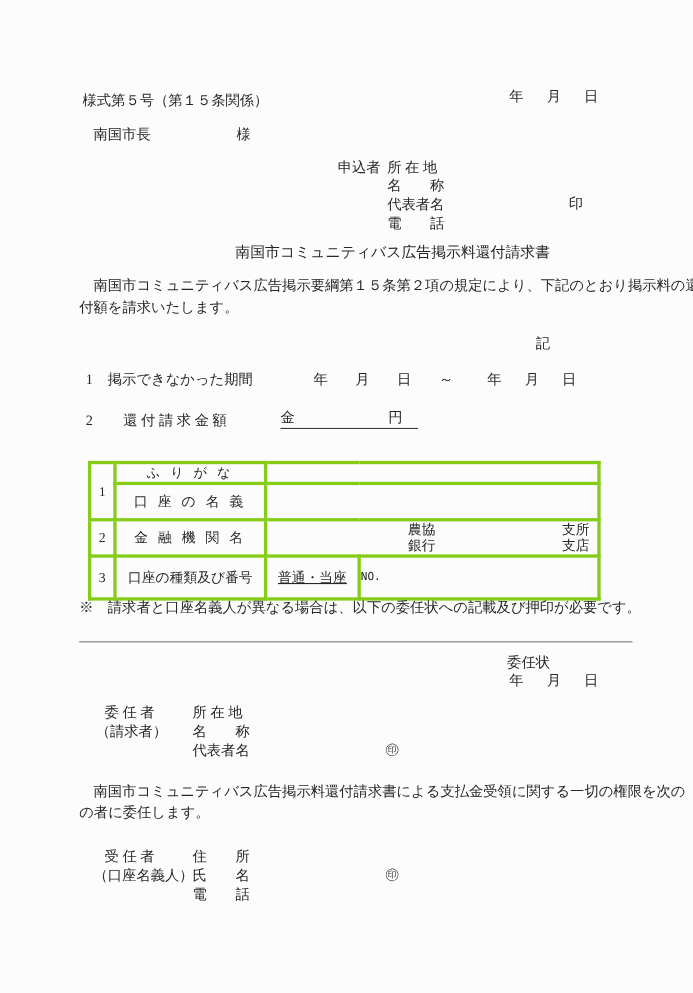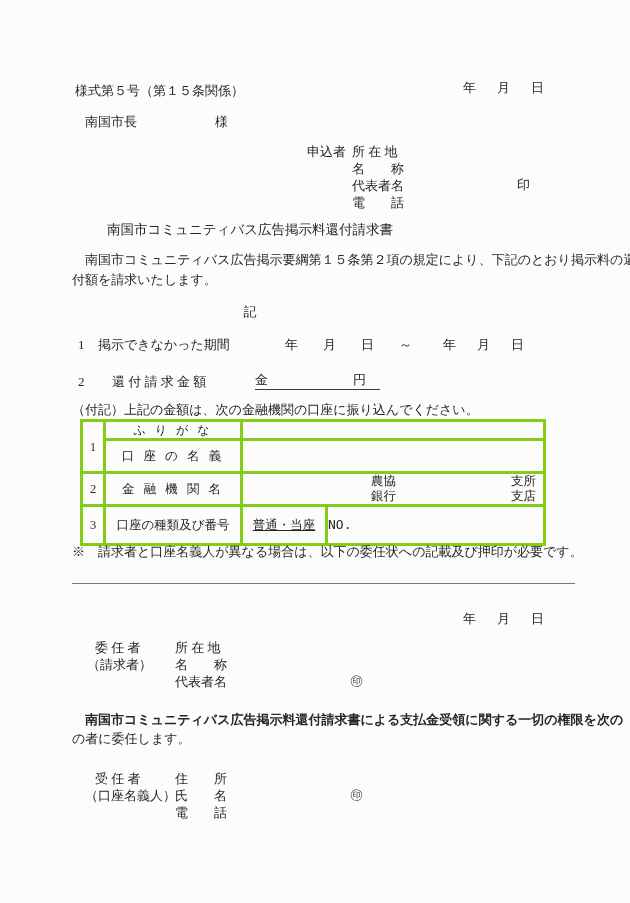--- a/index.html
+++ b/index.html
@@ -4,21 +4,21 @@
 <style>
   * { margin:0; padding:0; box-sizing:border-box; }
   html,body { width:630px; height:903px; background:#fbfbfb; }
   .page {
     position:relative; width:630px; height:903px;
     background:#fcfcfc; color:#262626;
     font-family:"Liberation Serif","DejaVu Serif",serif;
     font-size:13px; line-height:1.35; overflow:hidden;
   }
   .abs { position:absolute; white-space:pre; }
-  .center { position:absolute; left:0; width:500px; text-align:center; white-space:pre; }
+  .center { position:absolute; left:0; width:500px; text-align:right; white-space:pre; }
   .sp4 { letter-spacing:4px; }
   .sp6 { letter-spacing:6px; }
   .amount {
     position:absolute; display:inline-flex; justify-content:space-between;
     width:125px; border-bottom:1px solid #3a3a3a; white-space:pre;
   }
   .amount .suffix { margin-right:14px; }
   .sep { position:absolute; border-top:1px solid #7a7a7a; height:0; }
   table.acct {
     position:absolute; left:80px; top:419px; width:463px;
@@ -28,21 +28,21 @@
   table.acct td { border:3px solid #84cc16; vertical-align:middle; padding:0; }
   td.num { text-align:center; width:23px; }
   td.lbl { text-align:center; width:137px; letter-spacing:3px; white-space:pre; }
   td.dash-b { border-bottom:1px dashed #8a8a8a; }
   tr.r-furi td { height:18px; font-size:12px; }
   tr.r-name td { height:33px; }
   tr.r-bank td { height:33px; }
   tr.r-type td { height:39px; }
   .bank-line { display:flex; justify-content:space-between; padding:0 7px 0 128px; line-height:15px; white-space:pre; }
   td.acc-type { width:85px; text-align:center; white-space:pre;text-decoration:underline; }
-  td.acc-no { padding-left:7px; font-family:"DejaVu Sans Mono",monospace; font-size:13px; }
+  td.acc-no { padding-left:7px; font-family:"DejaVu Sans Mono",monospace; font-size:10px; }
   .seal { white-space:pre; }
 </style>
 </head>
 <body>
 
 <div class="page">
 
   <div class="abs" style="left:75px; top:66px;margin-top:16px;">様式第５号（第１５条関係）</div>
   <div class="abs sp4" style="left:463px; top:79px;">年　月　日</div>
 
@@ -68,21 +68,20 @@
   <div class="abs sp6" style="left:285px; top:336px;">年　月　日　～</div>
   <div class="abs sp4" style="left:443px; top:336px;">年　月　日</div>
 
   <div class="abs" style="left:78px; top:373px;">2</div>
   <div class="abs" style="left:112px; top:373px;">還 付 請 求 金 額</div>
   <div class="amount" style="left:255px; top:371px;">
     <span>金</span>
     <span class="suffix">円</span>
   </div>
 
-  <div class="abs" style="left:72px; top:401px;">（付記）上記の金額は、次の金融機関の口座に振り込んでください。</div>
 
   <table class="acct">
     <colgroup>
         <col style="width:23px">
         <col style="width:137px">
         <col style="width:85px">
         <col style="width:218px">
       </colgroup>
     <tbody>
         <tr class="r-furi">
@@ -114,30 +113,31 @@
       <td class="acc-type">普通・当座</td>
       <td class="acc-no">NO.</td>
     </tr>
   </tbody>
     </table>
 
   <div class="abs" style="left:72px; top:543px;">※　請求者と口座名義人が異なる場合は、以下の委任状への記載及び押印が必要です。</div>
 
   <div class="sep" style="left:72px; top:583px; width:503px;"></div>
 
+  <div class="center" style="top:593px;">委任状</div>
   <div class="abs sp4" style="left:463px; top:610px;">年　月　日</div>
 
   <div class="abs" style="left:95px; top:639px;">委 任 者</div>
   <div class="abs" style="left:175px; top:639px;">所 在 地</div>
   <div class="abs" style="left:87px; top:656px;">（請求者）</div>
   <div class="abs" style="left:175px; top:656px;">名　　称</div>
   <div class="abs" style="left:175px; top:673px;">代表者名</div>
   <div class="abs seal" style="left:350px; top:672px;">㊞</div>
 
-  <div class="abs" style="left:72px; top:711px;font-weight:bold;">　南国市コミュニティバス広告掲示料還付請求書による支払金受領に関する一切の権限を次の</div>
+  <div class="abs" style="left:72px; top:711px;">　南国市コミュニティバス広告掲示料還付請求書による支払金受領に関する一切の権限を次の</div>
   <div class="abs" style="left:72px; top:730px;">の者に委任します。</div>
 
   <div class="abs" style="left:95px; top:770px;">受 任 者</div>
   <div class="abs" style="left:175px; top:770px;">住　　所</div>
   <div class="abs" style="left:85px; top:787px;">（口座名義人）</div>
   <div class="abs" style="left:175px; top:787px;">氏　　名</div>
   <div class="abs seal" style="left:350px; top:786px;">㊞</div>
   <div class="abs" style="left:175px; top:804px;">電　　話</div>
 
 </div>

